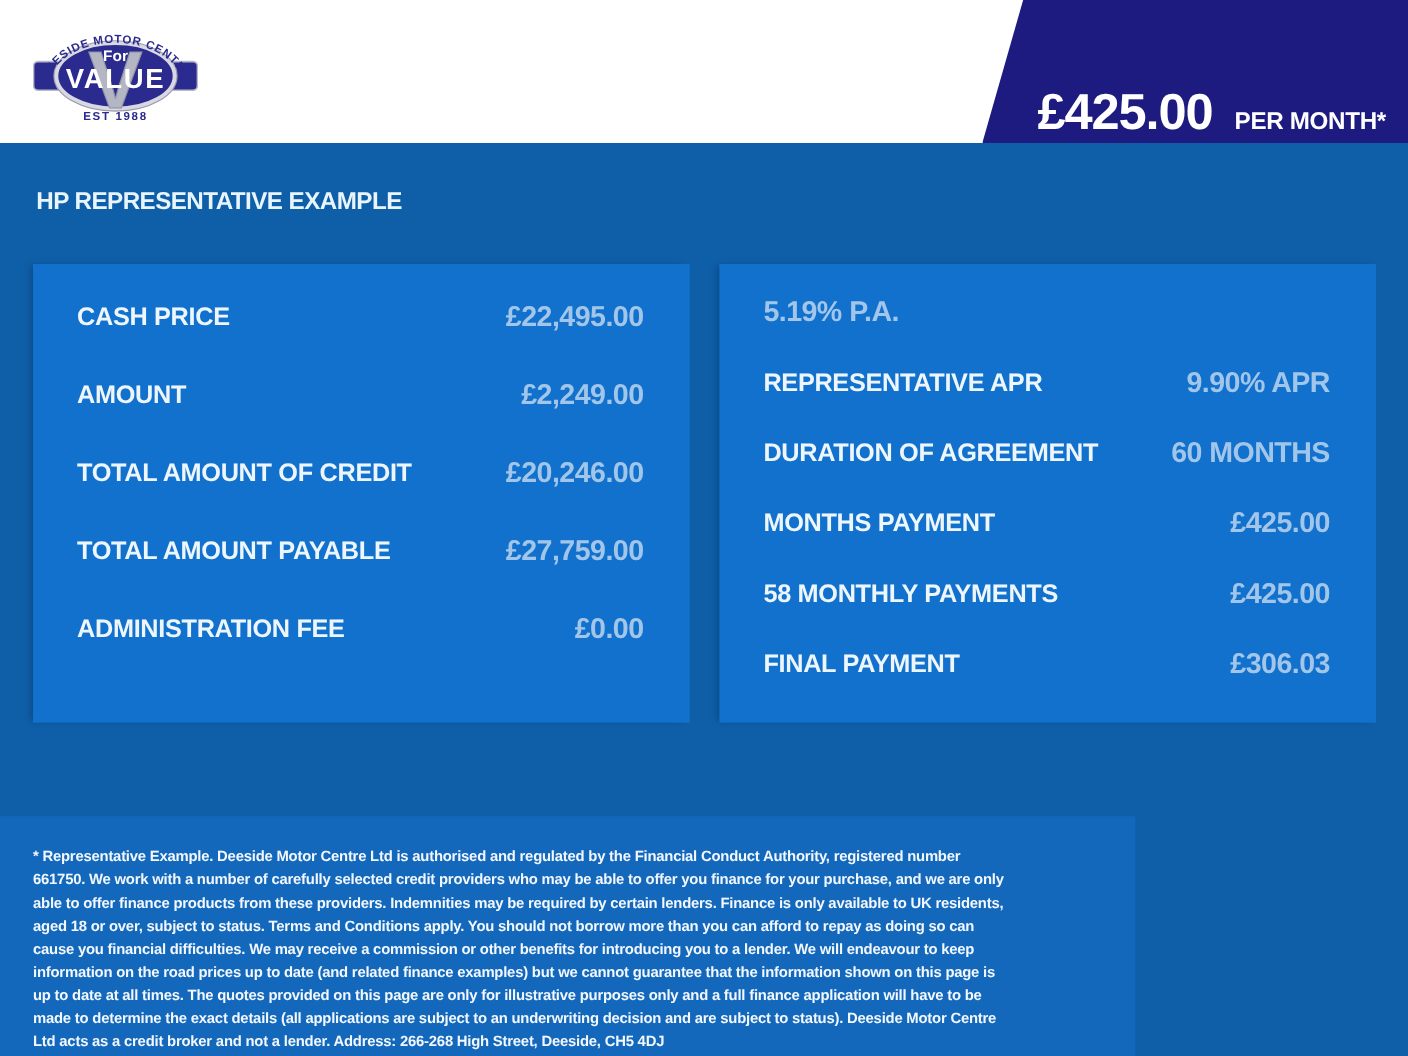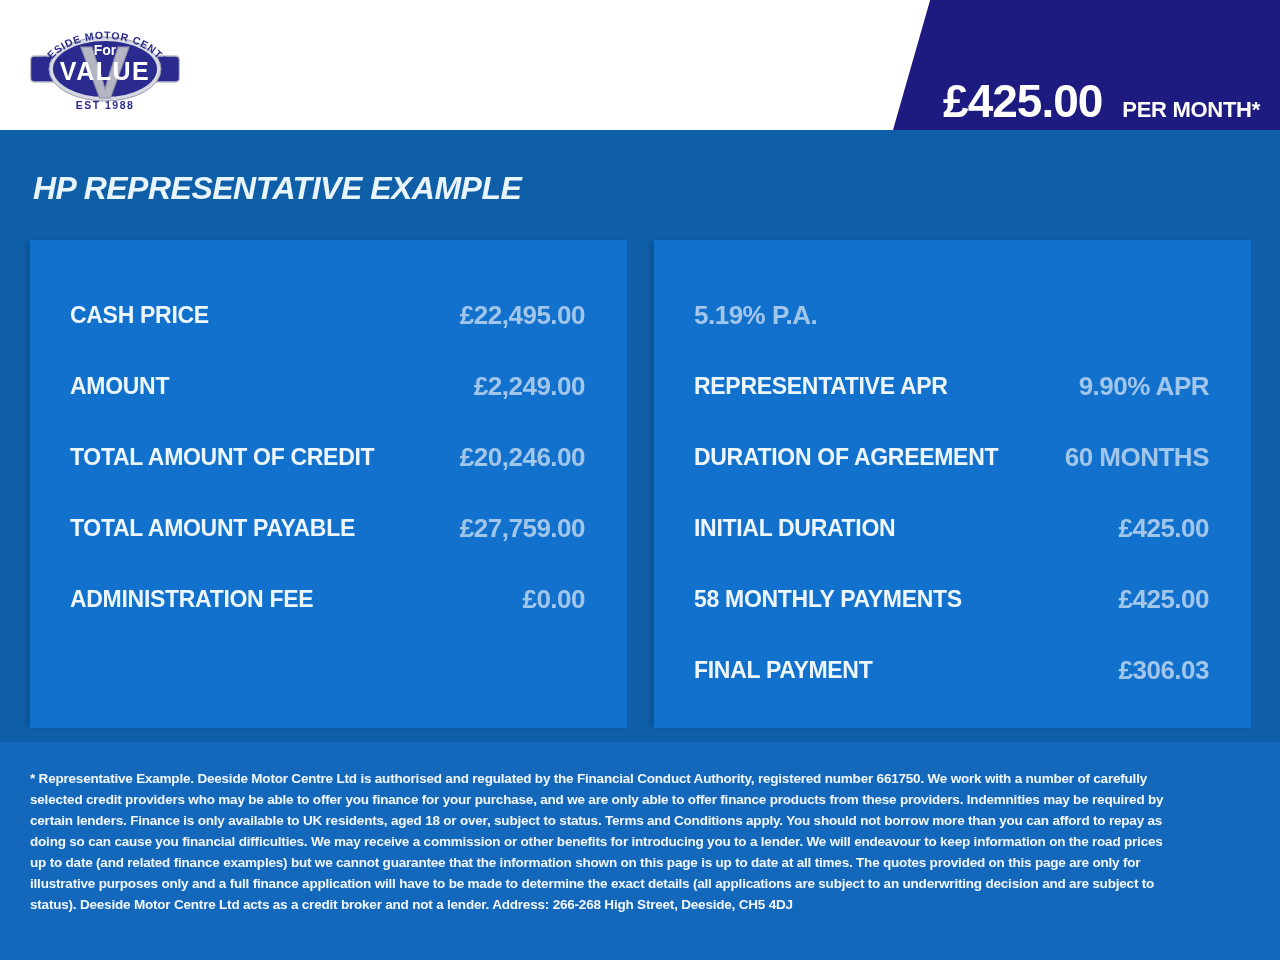--- a/index.html
+++ b/index.html
@@ -22,37 +22,36 @@
     display:flex;align-items:baseline;justify-content:center;
     padding-left:30px;box-sizing:border-box;gap:20px;
   }
   .price-banner-inner{display:flex;align-items:baseline;gap:20px;margin-top:78px;}
   .price-amount{font-size:46px;font-weight:bold;color:#fff;letter-spacing:-1px;line-height:1;}
   .price-period{font-size:22px;font-weight:bold;color:#fff;letter-spacing:-0.3px;line-height:1;}
   
   .main{position:absolute;top:130px;left:0;width:1280px;height:612px;background:var(--main-bg,#0F5FA8);}
   .main-title{
     position:absolute;left:33px;top:40px;margin:0;
-    font-size:32px;font-weight:bold;letter-spacing:-0.5px;
+    font-size:22px;font-weight:bold;letter-spacing:-0.5px;
     color:var(--title-text,#E8F5FD);
-    font-style:italic;
   }
   .panels{position:absolute;top:110px;left:30px;right:29px;display:flex;gap:27px;}
   .panel{
-    flex:1;height:488px;background:var(--panel-bg,#1171CD);
-    padding:40px 42px 22px 40px;box-sizing:border-box;
+    flex:1;height:417px;background:var(--panel-bg,#1171CD);
+    padding:12px 42px 22px 40px;box-sizing:border-box;
     display:flex;flex-direction:column;
     box-shadow:-4px 0 6px -2px rgba(0,25,60,0.3);
   }
   .finance-row{height:71px;display:flex;align-items:center;justify-content:space-between;}
   .row-label{font-size:23px;font-weight:bold;letter-spacing:-0.3px;color:var(--label-text,#EDF6FD);}
   .row-value{font-size:26px;font-weight:bold;letter-spacing:-0.5px;color:var(--value-text,#A2C6EA);text-align:right;}
   
   .footer{
-    position:absolute;top:742px;left:0;width:1280px;height:218px;
+    position:absolute;top:742px;left:0;width:1032px;height:218px;
     background:var(--footer-bg,#1468BC);box-sizing:border-box;
     padding:26px 112px 0 30px;
   }
   .disclaimer{
     font-size:13.5px;font-weight:bold;color:#F2F8FE;
     line-height:21px;letter-spacing:-0.2px;margin:0;
   }
 </style>
 </head>
 <body>
@@ -119,21 +118,21 @@
         </div>
         <div class="finance-row">
           <span class="row-label">REPRESENTATIVE APR</span>
           <span class="row-value">9.90% APR</span>
         </div>
         <div class="finance-row">
           <span class="row-label">DURATION OF AGREEMENT</span>
           <span class="row-value">60 MONTHS</span>
         </div>
         <div class="finance-row">
-          <span class="row-label">INITIAL DURATION</span>
+          <span class="row-label">MONTHS PAYMENT</span>
           <span class="row-value">£425.00</span>
         </div>
         <div class="finance-row">
           <span class="row-label">58 MONTHLY PAYMENTS</span>
           <span class="row-value">£425.00</span>
         </div>
         <div class="finance-row">
           <span class="row-label">FINAL PAYMENT</span>
           <span class="row-value">£306.03</span>
         </div>

